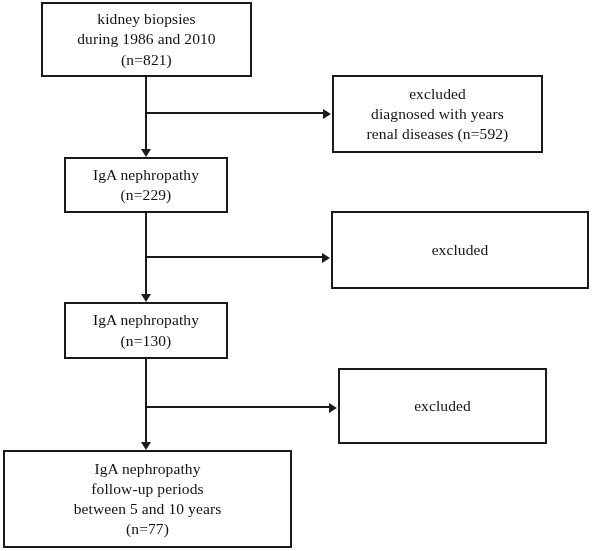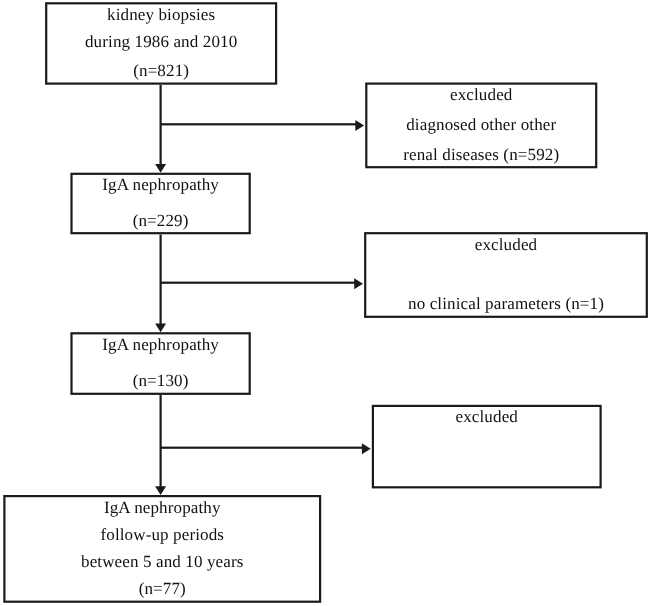--- a/index.html
+++ b/index.html
@@ -16,21 +16,21 @@
     overflow: hidden;
   }
   .box {
     position: absolute;
     box-sizing: border-box;
     border: 2px solid #1a1a1a;
     background: #ffffff;
     display: flex;
     flex-direction: column;
     align-items: center;
-    justify-content: space-between;
+    justify-content: center;
     text-align: center;
     color: #111111;
     font-size: 15.5px;
     line-height: 1.30;
     letter-spacing: 0.1px;
   }
   .box .ln {
     display: block;
     white-space: nowrap;
   }
@@ -116,32 +116,31 @@
   <div class="arrow-right" id="branch-arrow-3"></div>
 
   <div class="box" id="box-source">
     <span class="ln">kidney biopsies</span>
     <span class="ln">during 1986 and 2010</span>
     <span class="ln">(n=821)</span>
   </div>
 
   <div class="box" id="box-excl1">
     <span class="ln">excluded</span>
-    <span class="ln">diagnosed other other</span>
+    <span class="ln">diagnosed with years</span>
     <span class="ln">renal diseases (n=592)</span>
   </div>
 
   <div class="box" id="box-iga229">
     <span class="ln">IgA nephropathy</span>
     <span class="ln">(n=229)</span>
   </div>
 
   <div class="box" id="box-excl2">
     <span class="ln">excluded</span>
-    <span class="ln">no clinical parameters (n=1)</span>
   </div>
 
   <div class="box" id="box-iga223">
     <span class="ln">IgA nephropathy</span>
     <span class="ln">(n=130)</span>
   </div>
 
   <div class="box" id="box-excl3">
     <span class="ln">excluded</span>
   </div>

